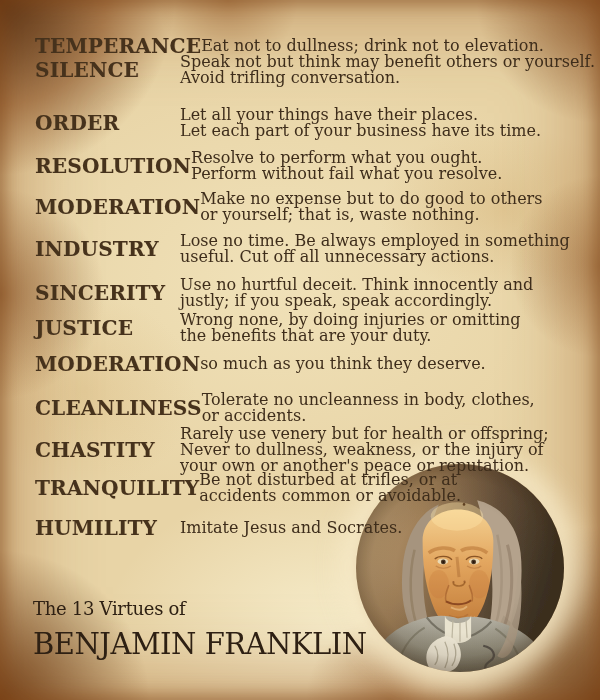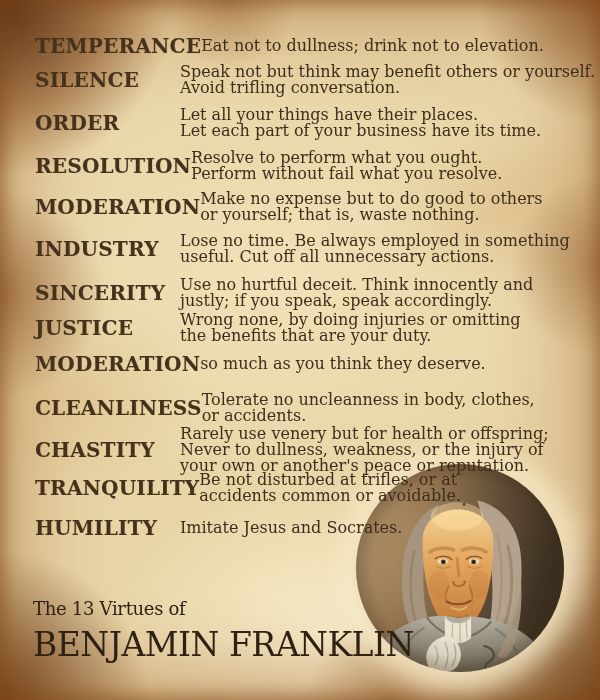--- a/index.html
+++ b/index.html
@@ -28,21 +28,21 @@
   .vname{
     flex:0 0 145px;font-weight:700;font-size:20px;line-height:24px;
     color:#46321c;letter-spacing:.2px;
     text-shadow:0.4px 0.4px 0 rgba(90,60,30,0.25);
   }
   .vdesc{flex:1;font-size:16px;line-height:16px;color:#3e2d1b;}
   .vline{display:block;white-space:nowrap;}
 
   .title{position:absolute;left:33px;top:592px;z-index:2;color:#2e2013;}
   .title-l1{font-size:18px;line-height:34px;letter-spacing:-0.3px;}
-  .title-l2{font-size:33px;line-height:37px;letter-spacing:-0.5px;}
+  .title-l2{font-size:29px;line-height:37px;letter-spacing:-0.5px;}
 
   .portrait{
     position:absolute;left:356px;top:464px;width:208px;height:208px;
     border-radius:50%;overflow:hidden;z-index:1;
     box-shadow:0 0 26px 16px rgba(247,234,200,0.85), 0 0 6px 2px rgba(190,150,95,0.5);
   }
   .portrait svg{display:block;width:100%;height:100%;}
 </style>
 </head>
 <body>
@@ -51,21 +51,21 @@
 
   <div class="row" style="top:34px">
     <div class="vname">TEMPERANCE</div>
     <div class="vdesc">
       <span class="vline">Eat not to dullness; drink not to elevation.</span>
         <span class="vline"></span>
         <span class="vline"></span>
     </div>
   </div>
 
-  <div class="row" style="top:64px">
+  <div class="row" style="top:54px">
     <div class="vname">SILENCE</div>
     <div class="vdesc">
       <span class="vline">Speak not but think may benefit others or yourself.</span>
         <span class="vline">Avoid trifling conversation.</span>
         <span class="vline"></span>
     </div>
   </div>
 
   <div class="row" style="top:107px">
     <div class="vname">ORDER</div>

